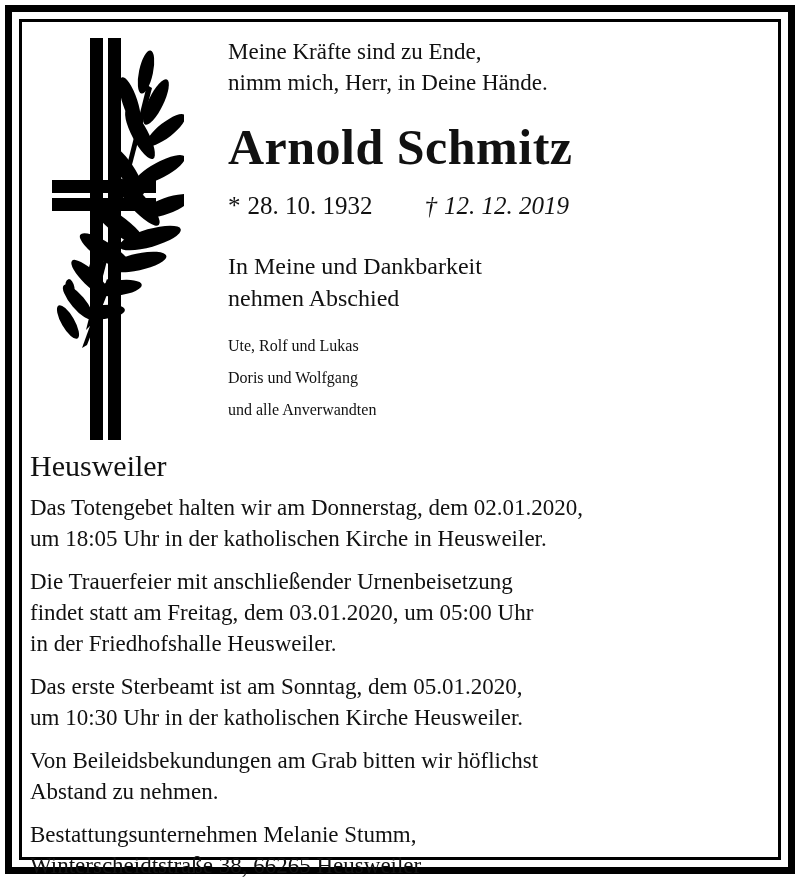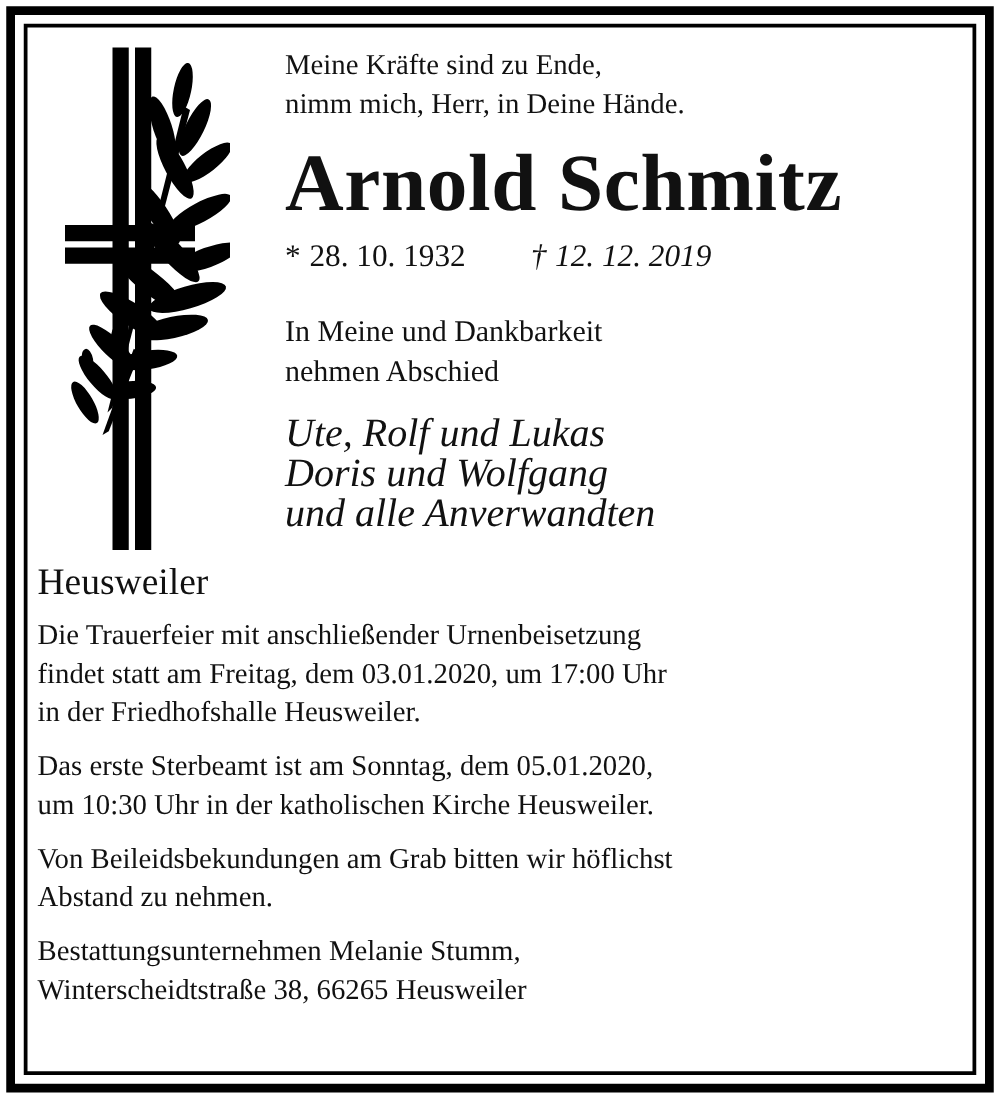--- a/index.html
+++ b/index.html
@@ -77,21 +77,21 @@
   }
 
   .epitaph {
     font-size: 23px;
     line-height: 31px;
     margin: 8px 0 0 0;
     white-space: pre-line;
   }
 
   .deceased-name {
-    font-size: 65px;
+    font-size: 50px;
     font-weight: bold;
     line-height: 62px;
     letter-spacing: 0.5px;
     margin: 18px 0 0 0;
     white-space: nowrap;
   }
 
   .dates {
     font-size: 25px;
     line-height: 32px;
@@ -105,23 +105,22 @@
   .sym { margin-right: 7px; }
 
   .farewell {
     font-size: 24px;
     line-height: 32px;
     margin: 28px 0 0 0;
     white-space: pre-line;
   }
 
   .mourners {
-    font-size: 32px;
-    line-height: 32px;
-    font-style: italic;
+    font-size: 16px;
+    line-height: 32px;
     margin: 16px 0 16px 0;
     white-space: pre-line;
   }
 
   
   .lower {
     position: relative;
     margin-top: 2px;
   }
 
@@ -215,22 +214,24 @@
         <div class="mourners">Ute, Rolf und Lukas
 Doris und Wolfgang
 und alle Anverwandten</div>
       </div>
 
     </div>
 
     <div class="lower">
       <div class="place">Heusweiler</div>
 
+      <div class="note">Das Totengebet halten wir am Donnerstag, dem 02.01.2020,
+um 18:05 Uhr in der katholischen Kirche in Heusweiler.</div>
       <div class="note">Die Trauerfeier mit anschließender Urnenbeisetzung
-findet statt am Freitag, dem 03.01.2020, um 17:00 Uhr
+findet statt am Freitag, dem 03.01.2020, um 05:00 Uhr
 in der Friedhofshalle Heusweiler.</div>
       <div class="note">Das erste Sterbeamt ist am Sonntag, dem 05.01.2020,
 um 10:30 Uhr in der katholischen Kirche Heusweiler.</div>
       <div class="note">Von Beileidsbekundungen am Grab bitten wir höflichst
 Abstand zu nehmen.</div>
       <div class="note">Bestattungsunternehmen Melanie Stumm,
 Winterscheidtstraße 38, 66265 Heusweiler</div>
     </div>
 
   </div>

